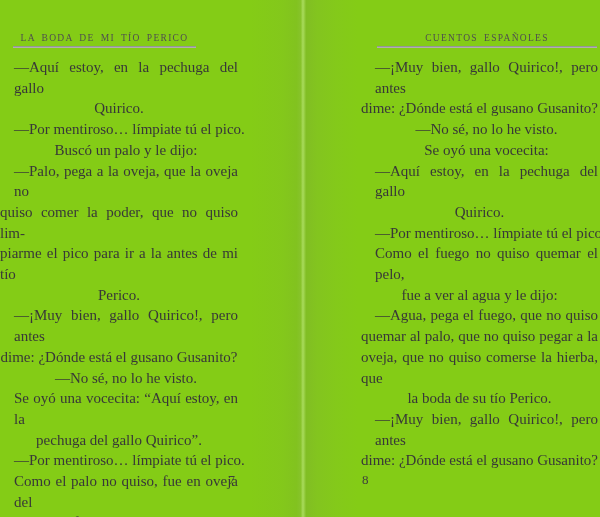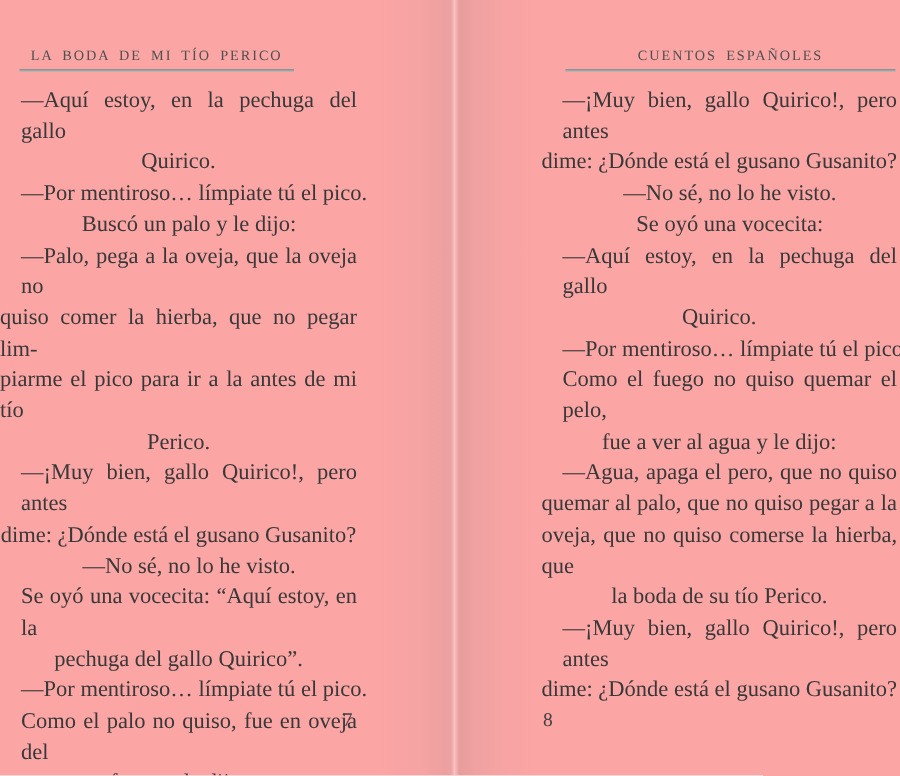--- a/index.html
+++ b/index.html
@@ -4,21 +4,21 @@
 <style>
   html, body {
     margin: 0;
     padding: 0;
     background: #ffffff;
   }
   .spread {
     position: relative;
     width: 600px;
     height: 517px;
-    background: #fca5a5;
+    background: #84cc16;
     overflow: hidden;
     font-family: "Liberation Serif", serif;
   }
   .page {
     position: absolute;
     top: 0;
     height: 100%;
   }
   .page-left  { left: 0;     width: 238px; }
   .page-right { left: 361px; width: 237px; }
@@ -98,21 +98,21 @@
     <header class="running-head rh-left">
       <div class="rh-text">LA BODA DE MI TÍO PERICO</div>
       <div class="head-rule"></div>
     </header>
     <div class="body-text">
         <div class="line just ind">—Aquí estoy, en la pechuga del gallo</div>
         <div class="line">Quirico.</div>
         <div class="line ind">—Por mentiroso… límpiate tú el pico.</div>
         <div class="line ind">Buscó un palo y le dijo:</div>
         <div class="line just ind">—Palo, pega a la oveja, que la oveja no</div>
-        <div class="line just">quiso comer la hierba, que no pegar lim-</div>
+        <div class="line just">quiso comer la poder, que no quiso lim-</div>
         <div class="line just">piarme el pico para ir a la antes de mi tío</div>
         <div class="line">Perico.</div>
         <div class="line just ind">—¡Muy bien, gallo Quirico!, pero antes</div>
         <div class="line">dime: ¿Dónde está el gusano Gusanito?</div>
         <div class="line ind">—No sé, no lo he visto.</div>
         <div class="line just ind">Se oyó una vocecita: “Aquí estoy, en la</div>
         <div class="line">pechuga del gallo Quirico”.</div>
         <div class="line ind">—Por mentiroso… límpiate tú el pico.</div>
         <div class="line just ind">Como el palo no quiso, fue en oveja del</div>
         <div class="line">fuego y le dijo:</div>
@@ -128,21 +128,21 @@
     <div class="body-text">
         <div class="line just ind">—¡Muy bien, gallo Quirico!, pero antes</div>
         <div class="line">dime: ¿Dónde está el gusano Gusanito?</div>
         <div class="line ind">—No sé, no lo he visto.</div>
         <div class="line ind">Se oyó una vocecita:</div>
         <div class="line just ind">—Aquí estoy, en la pechuga del gallo</div>
         <div class="line">Quirico.</div>
         <div class="line ind">—Por mentiroso… límpiate tú el pico.</div>
         <div class="line just ind">Como el fuego no quiso quemar el pelo,</div>
         <div class="line">fue a ver al agua y le dijo:</div>
-        <div class="line just ind">—Agua, apaga el pero, que no quiso</div>
+        <div class="line just ind">—Agua, pega el fuego, que no quiso</div>
         <div class="line just">quemar al palo, que no quiso pegar a la</div>
         <div class="line just">oveja, que no quiso comerse la hierba, que</div>
         <div class="line">la boda de su tío Perico.</div>
         <div class="line just ind">—¡Muy bien, gallo Quirico!, pero antes</div>
         <div class="line">dime: ¿Dónde está el gusano Gusanito?</div>
       </div>
     <div class="folio">8</div>
   </section>
 
   <div class="gutter"></div>

